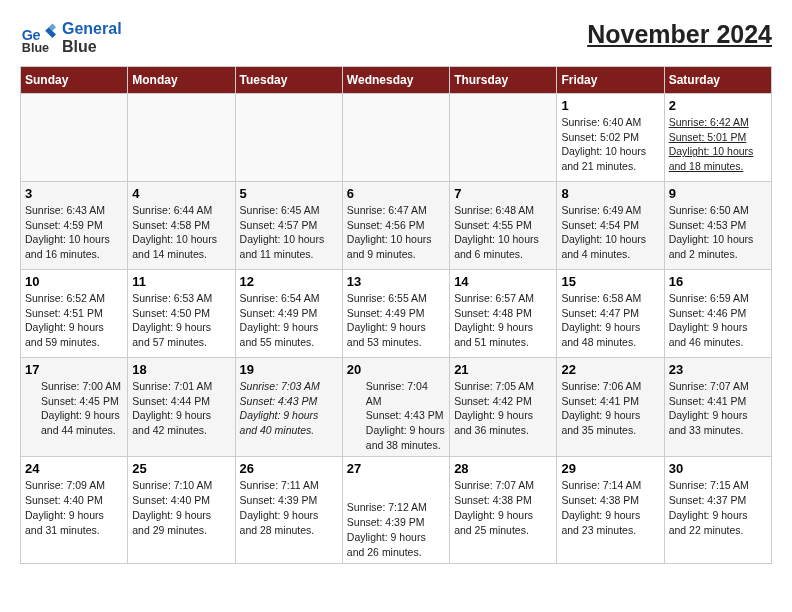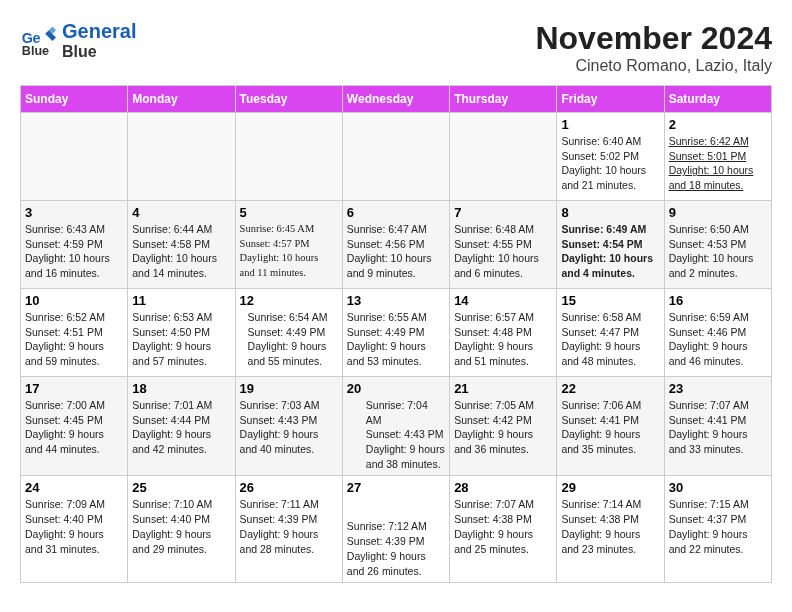--- a/index.html
+++ b/index.html
@@ -20,35 +20,36 @@
       display: flex;
       align-items: center;
       gap: 6px;
     }
     .logo-icon {
       width: 36px;
       height: 36px;
     }
     .title-block { text-align: right; }
     .month-title {
-      font-size: 32px;
+      font-size: 25px;
       font-weight: bold;
       color: #222;
+      text-decoration: underline;
     }
     .subtitle {
       font-size: 16px;
       color: #444;
     }
     table {
       width: 100%;
       border-collapse: collapse;
       font-size: 11px;
     }
     thead tr th {
-      background: #d946ef;
+      background: #7f1d1d;
       color: #fff;
       padding: 6px 4px;
       text-align: left;
       font-size: 12px;
       border: 1px solid #ccc;
     }
     tbody tr td {
       border: 1px solid #ccc;
       vertical-align: top;
       padding: 4px;
@@ -79,27 +80,26 @@
 <div class="header">
   <div class="logo">
     <svg class="logo-icon" viewBox="0 0 40 40">
       <text x="2" y="22" font-size="16" font-weight="bold" fill="#1a5fb4">G</text>
       <text x="14" y="22" font-size="16" font-weight="bold" fill="#1a5fb4">e</text>
       <polygon points="32,8 40,16 36,20 28,12" fill="#1a5fb4"></polygon>
       <polygon points="36,4 40,8 36,12 32,8" fill="#5ba3d9"></polygon>
       <text x="2" y="36" font-size="14" font-weight="bold" fill="#333">Blue</text>
     </svg>
     <div>
-      <div style="font-size:20px;font-weight:bold;color:#1a5fb4;">General</div>
+      <div style="font-size:16px;font-weight:bold;color:#1a5fb4;">General</div>
       <div style="font-size:16px;font-weight:bold;color:#333;">Blue</div>
     </div>
   </div>
   <div class="title-block">
     <div class="month-title">November 2024</div>
-    <div class="subtitle">Cineto Romano, Lazio, Italy</div>
   </div>
 </div>
 
 <table>
   <thead>
     <tr>
     <th>Sunday</th>
         <th>Monday</th>
         <th>Tuesday</th>
         <th>Wednesday</th>
@@ -140,42 +140,42 @@
         </td>
         <td>
           <span class="day-number">4</span>
           <div class="day-info" style="white-space: pre-line;">Sunrise: 6:44 AM
 Sunset: 4:58 PM
 Daylight: 10 hours
 and 14 minutes.</div>
         </td>
         <td>
           <span class="day-number">5</span>
-          <div class="day-info" style="white-space: pre-line; font-family: Liberation Serif, serif;">Sunrise: 6:45 AM
+          <div class="day-info" style="white-space: pre-line;">Sunrise: 6:45 AM
 Sunset: 4:57 PM
 Daylight: 10 hours
 and 11 minutes.</div>
         </td>
         <td>
           <span class="day-number">6</span>
           <div class="day-info" style="white-space: pre-line;">Sunrise: 6:47 AM
 Sunset: 4:56 PM
 Daylight: 10 hours
 and 9 minutes.</div>
         </td>
         <td>
           <span class="day-number">7</span>
           <div class="day-info" style="white-space: pre-line;">Sunrise: 6:48 AM
 Sunset: 4:55 PM
 Daylight: 10 hours
 and 6 minutes.</div>
         </td>
         <td>
           <span class="day-number">8</span>
-          <div class="day-info" style="white-space: pre-line; font-weight: bold;">Sunrise: 6:49 AM
+          <div class="day-info" style="white-space: pre-line;">Sunrise: 6:49 AM
 Sunset: 4:54 PM
 Daylight: 10 hours
 and 4 minutes.</div>
         </td>
         <td>
           <span class="day-number">9</span>
           <div class="day-info" style="white-space: pre-line;">Sunrise: 6:50 AM
 Sunset: 4:53 PM
 Daylight: 10 hours
 and 2 minutes.</div>
@@ -191,21 +191,21 @@
         </td>
         <td>
           <span class="day-number">11</span>
           <div class="day-info" style="white-space: pre-line;">Sunrise: 6:53 AM
 Sunset: 4:50 PM
 Daylight: 9 hours
 and 57 minutes.</div>
         </td>
         <td>
           <span class="day-number">12</span>
-          <div class="day-info" style="white-space: pre-line; margin-left: 8px;">Sunrise: 6:54 AM
+          <div class="day-info" style="white-space: pre-line;">Sunrise: 6:54 AM
 Sunset: 4:49 PM
 Daylight: 9 hours
 and 55 minutes.</div>
         </td>
         <td>
           <span class="day-number">13</span>
           <div class="day-info" style="white-space: pre-line;">Sunrise: 6:55 AM
 Sunset: 4:49 PM
 Daylight: 9 hours
 and 53 minutes.</div>
@@ -228,35 +228,35 @@
           <span class="day-number">16</span>
           <div class="day-info" style="white-space: pre-line;">Sunrise: 6:59 AM
 Sunset: 4:46 PM
 Daylight: 9 hours
 and 46 minutes.</div>
         </td>
       </tr>
       <tr>
         <td>
           <span class="day-number">17</span>
-          <div class="day-info" style="white-space: pre-line;">Sunrise: 7:00 AM
+          <div class="day-info" style="white-space: pre-line; margin-left: 16px;">Sunrise: 7:00 AM
 Sunset: 4:45 PM
 Daylight: 9 hours
 and 44 minutes.</div>
         </td>
         <td>
           <span class="day-number">18</span>
           <div class="day-info" style="white-space: pre-line;">Sunrise: 7:01 AM
 Sunset: 4:44 PM
 Daylight: 9 hours
 and 42 minutes.</div>
         </td>
         <td>
           <span class="day-number">19</span>
-          <div class="day-info" style="white-space: pre-line;">Sunrise: 7:03 AM
+          <div class="day-info" style="white-space: pre-line; font-style: italic;">Sunrise: 7:03 AM
 Sunset: 4:43 PM
 Daylight: 9 hours
 and 40 minutes.</div>
         </td>
         <td>
           <span class="day-number">20</span>
           <div class="day-info" style="white-space: pre-line; margin-left: 19px;">Sunrise: 7:04 AM
 Sunset: 4:43 PM
 Daylight: 9 hours
 and 38 minutes.</div>

